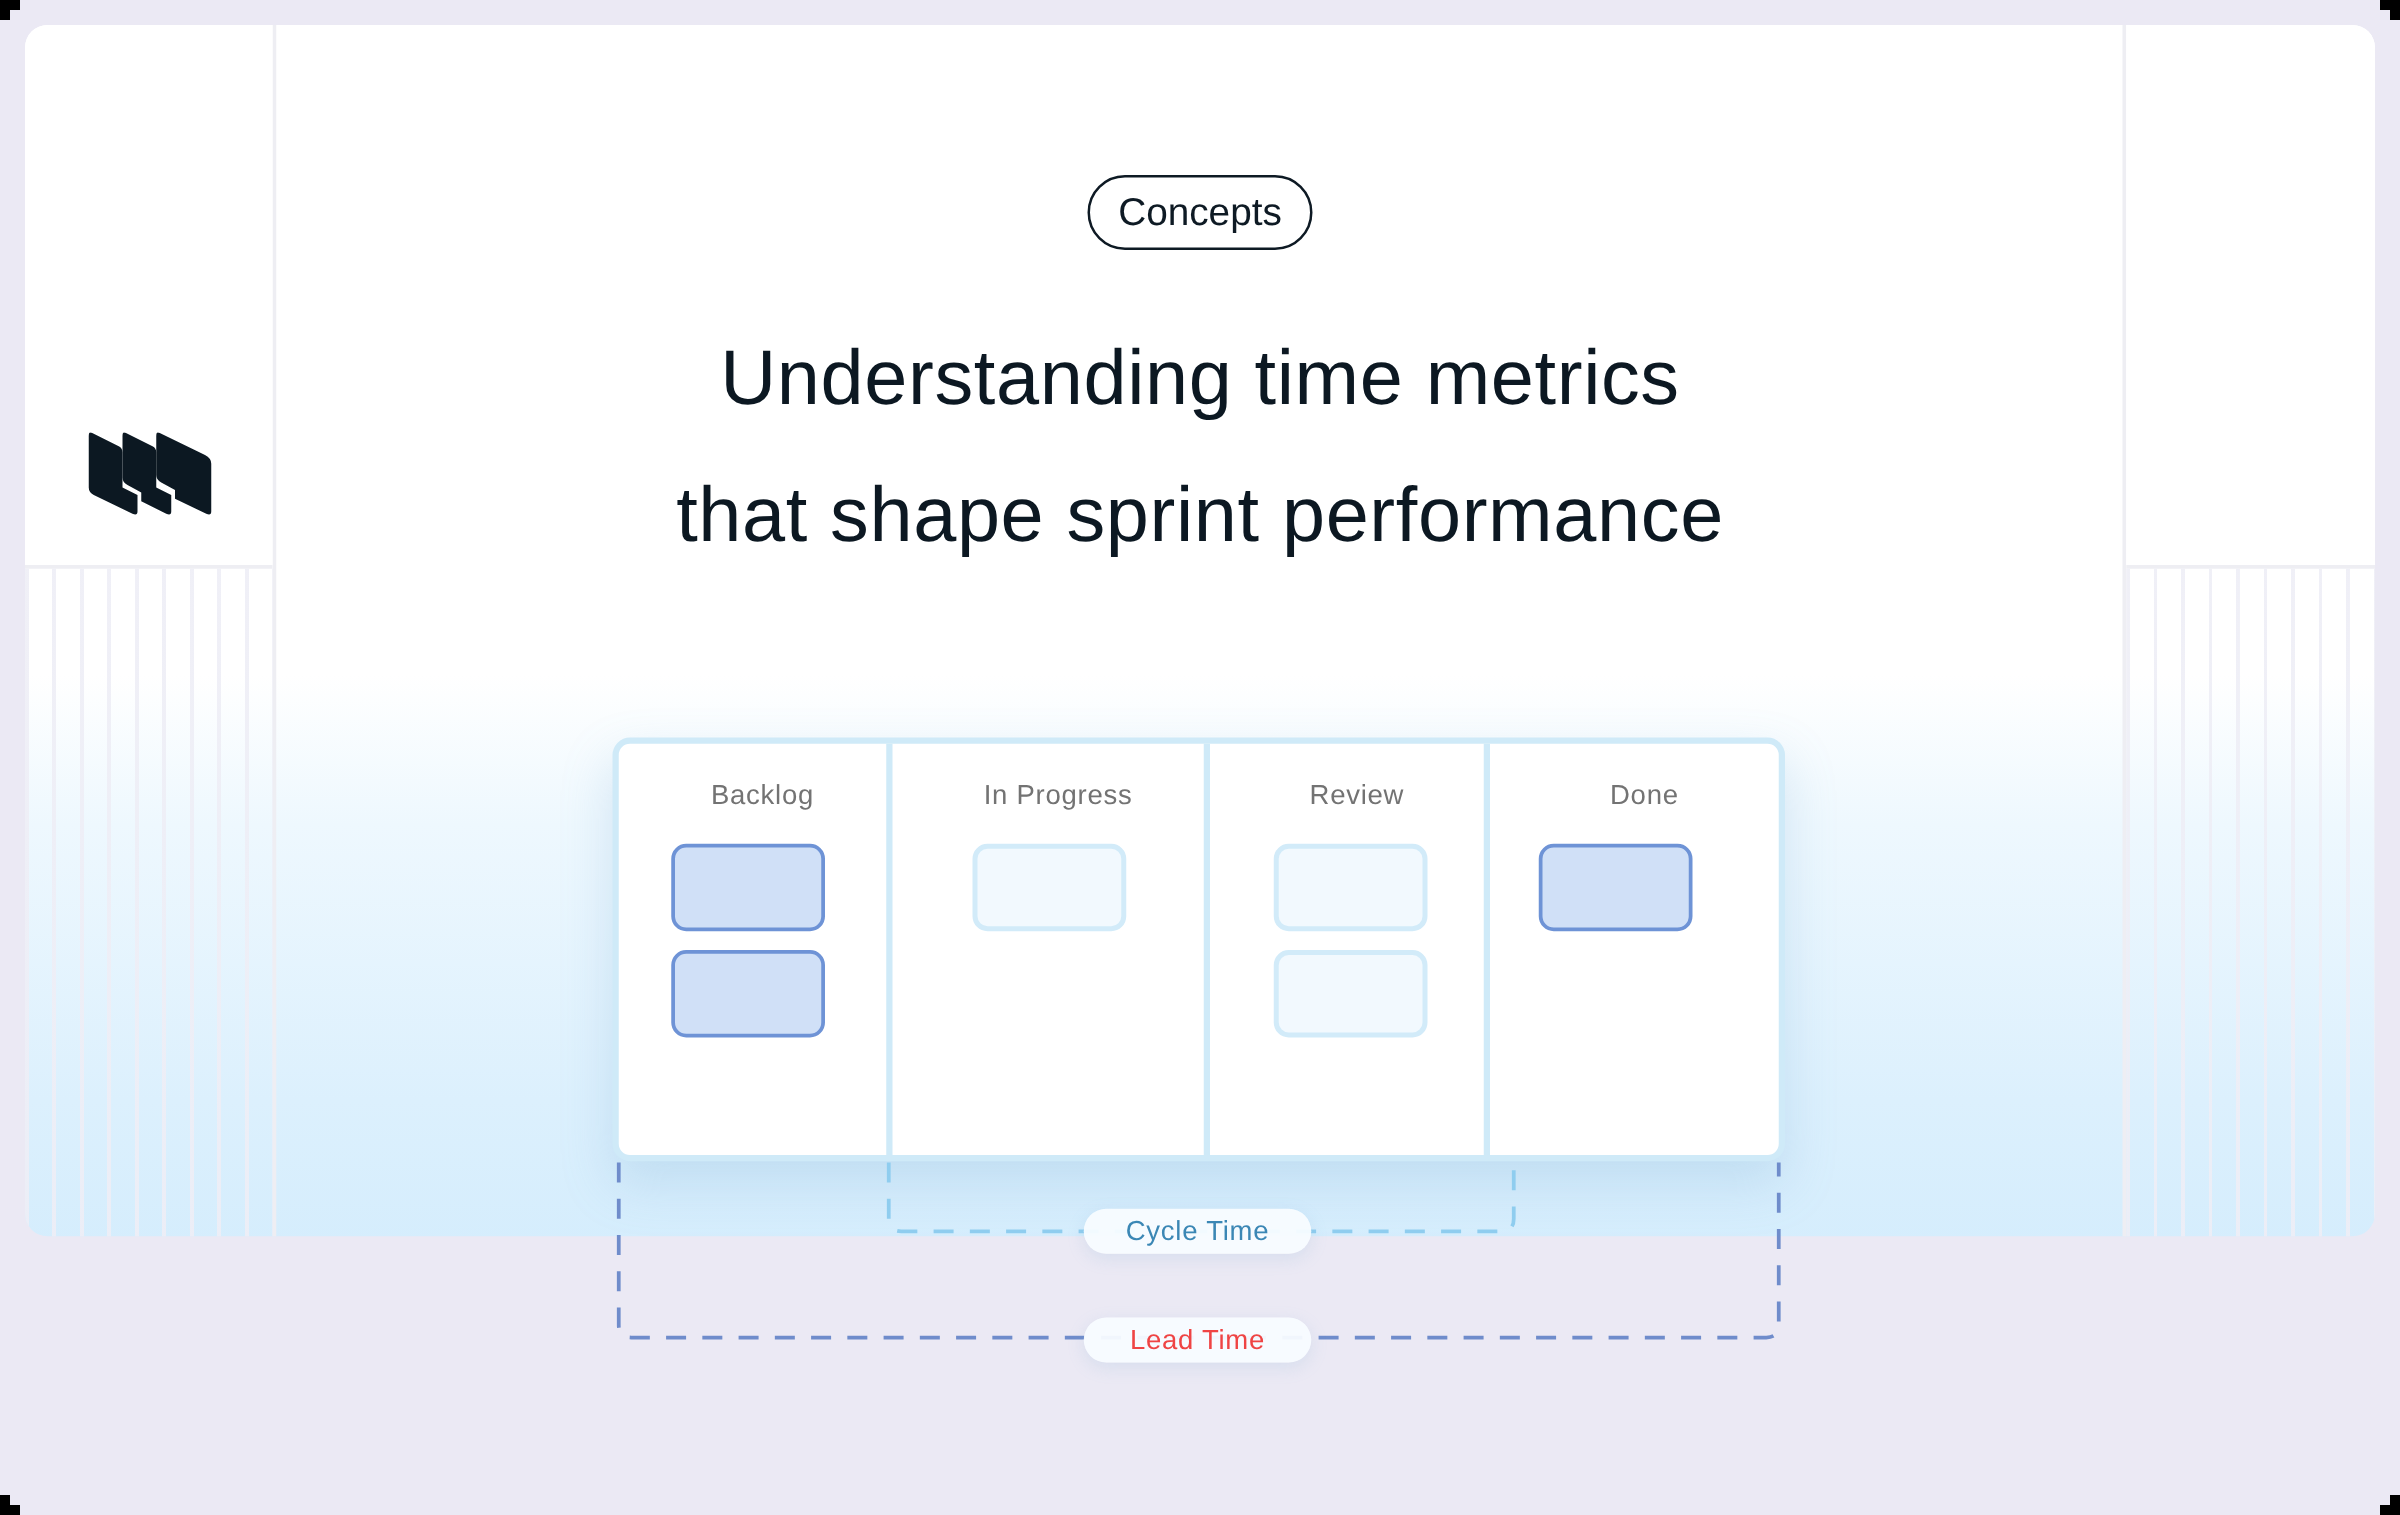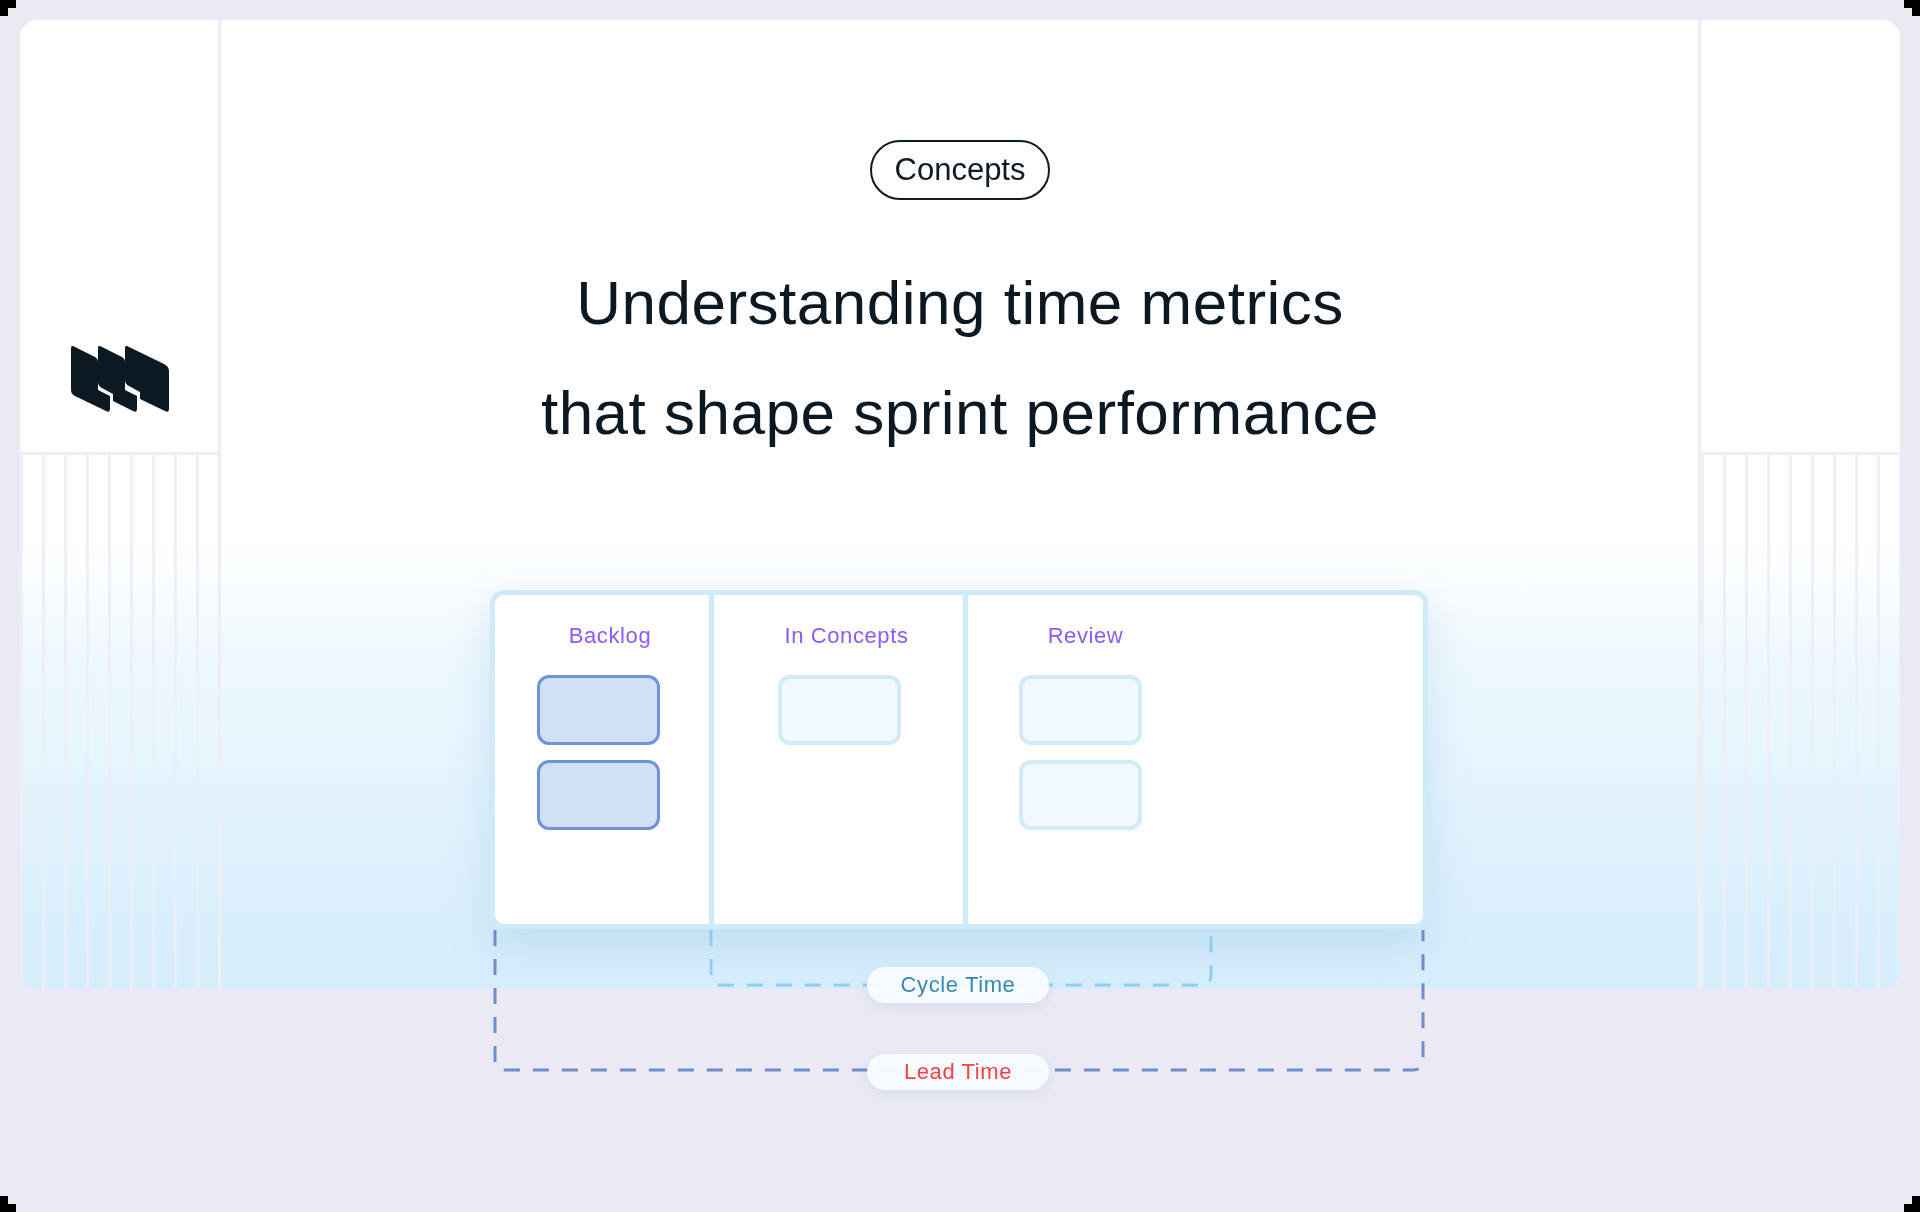--- a/index.html
+++ b/index.html
@@ -61,21 +61,21 @@
     display:flex;
   }
   .col { position:relative; height:100%; box-sizing:border-box; }
   .col + .col { border-left:5px solid #cfeaf8; }
   .col.c1 { width:214px; }
   .col.c2 { width:254px; }
   .col.c3 { width:224px; }
   .col.c4 { flex:1; }
   .col-head {
     position:absolute; top:28px; left:0; right:0; text-align:center;
-    font-size:22px; color:#8b5cf6; letter-spacing:0.6px;padding-left:16px;
+    font-size:22px; color:#737373; letter-spacing:0.6px;padding-left:16px;
   }
   .task {
     position:absolute; width:123px; height:70px; box-sizing:border-box;
     border-radius:12px;
   }
   .task.solid { background:#d0e0f7; border:3px solid #6e93d6; }
   .task.ghost { background:#f2f9fe; border:4px solid #d2ebf9; }
 
   svg.lines { position:absolute; left:0; top:0; width:1920px; height:1212px; pointer-events:none; }
 
@@ -122,27 +122,31 @@
   </div>
 </div>
 
 <div class="board">
   <div class="col c1">
     <div class="col-head">Backlog</div>
     <div class="task solid" style="left:42px; top:80px;"></div>
     <div class="task solid" style="left:42px; top:165px;"></div>
   </div>
   <div class="col c2">
-    <div class="col-head">In Concepts</div>
+    <div class="col-head">In Progress</div>
     <div class="task ghost" style="left:64px; top:80px;"></div>
   </div>
   <div class="col c3">
     <div class="col-head">Review</div>
     <div class="task ghost" style="left:51px; top:80px;"></div>
     <div class="task ghost" style="left:51px; top:165px;"></div>
+  </div>
+  <div class="col c4">
+    <div class="col-head">Done</div>
+    <div class="task solid" style="left:39px; top:80px;"></div>
   </div>
 </div>
 
 <svg class="lines" viewBox="0 0 1920 1212">
   <path d="M711 930 L711 975 Q711 985 721 985 L1201 985 Q1211 985 1211 975 L1211 930" fill="none" stroke="#8fcdef" stroke-width="3" stroke-dasharray="16 13"></path>
   <path d="M495 930 L495 1060 Q495 1070 505 1070 L1413 1070 Q1423 1070 1423 1060 L1423 930" fill="none" stroke="#6f8ccb" stroke-width="3" stroke-dasharray="16 13"></path>
 </svg>
 
 <div class="label cycle">Cycle Time</div>
 <div class="label lead">Lead Time</div>

